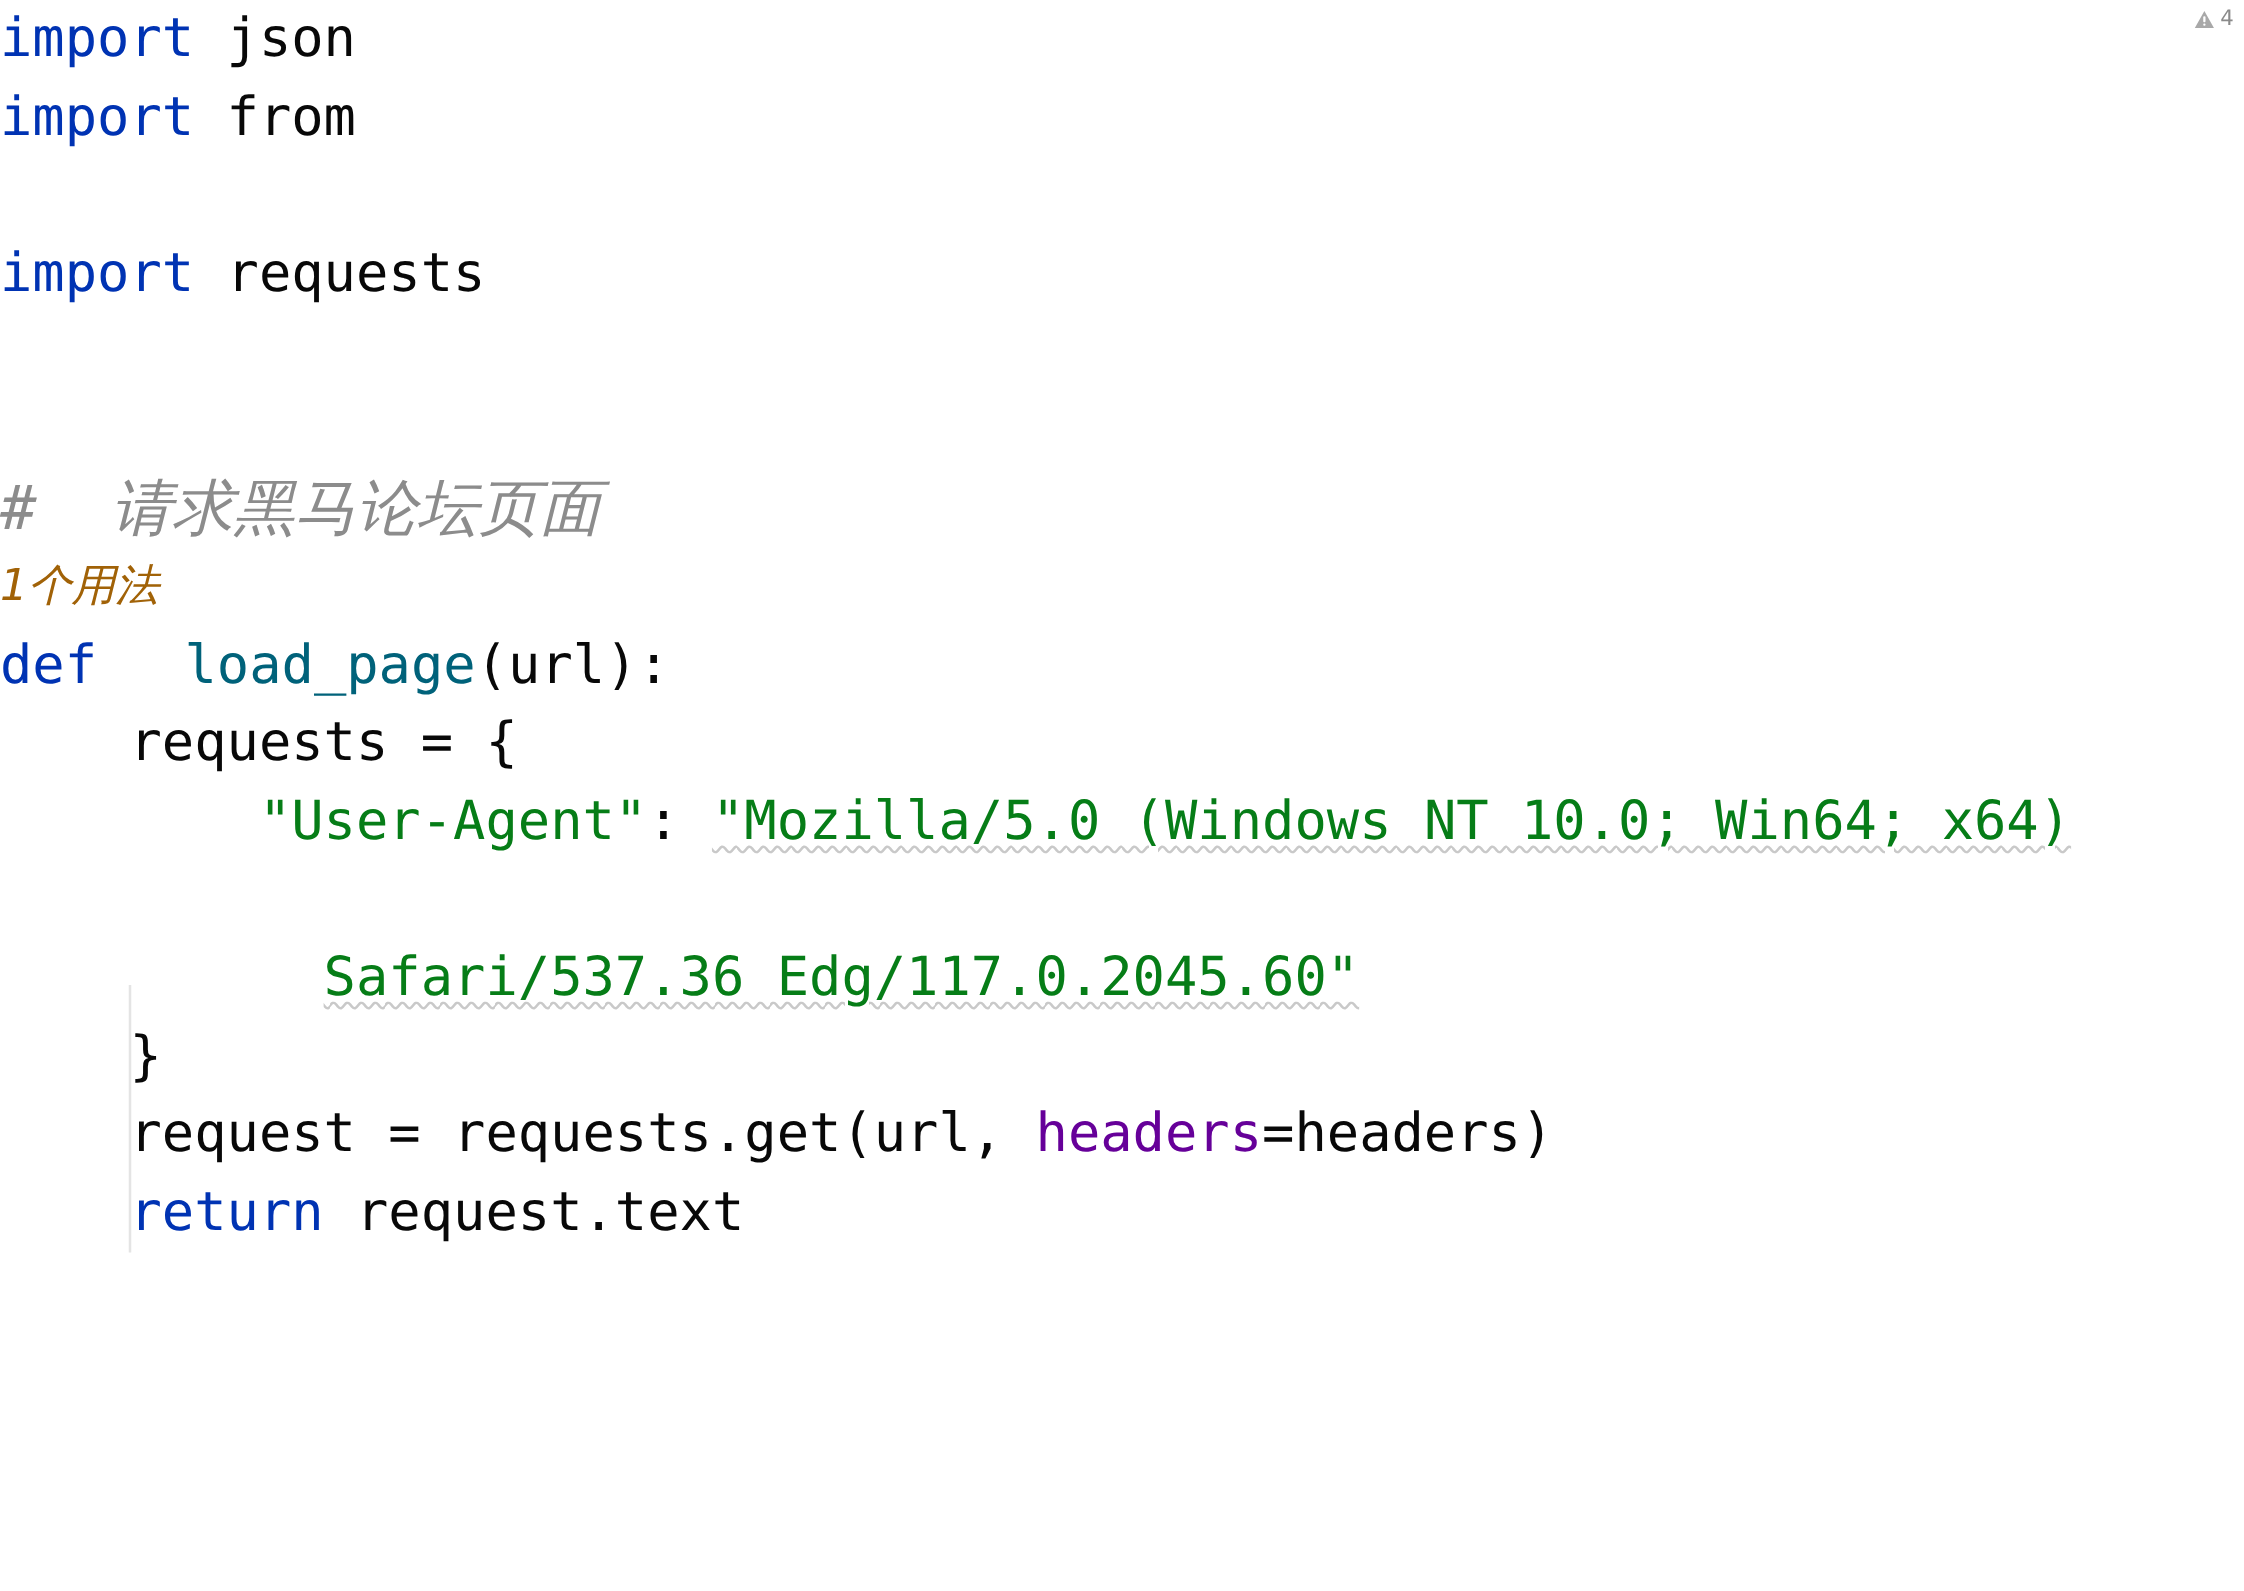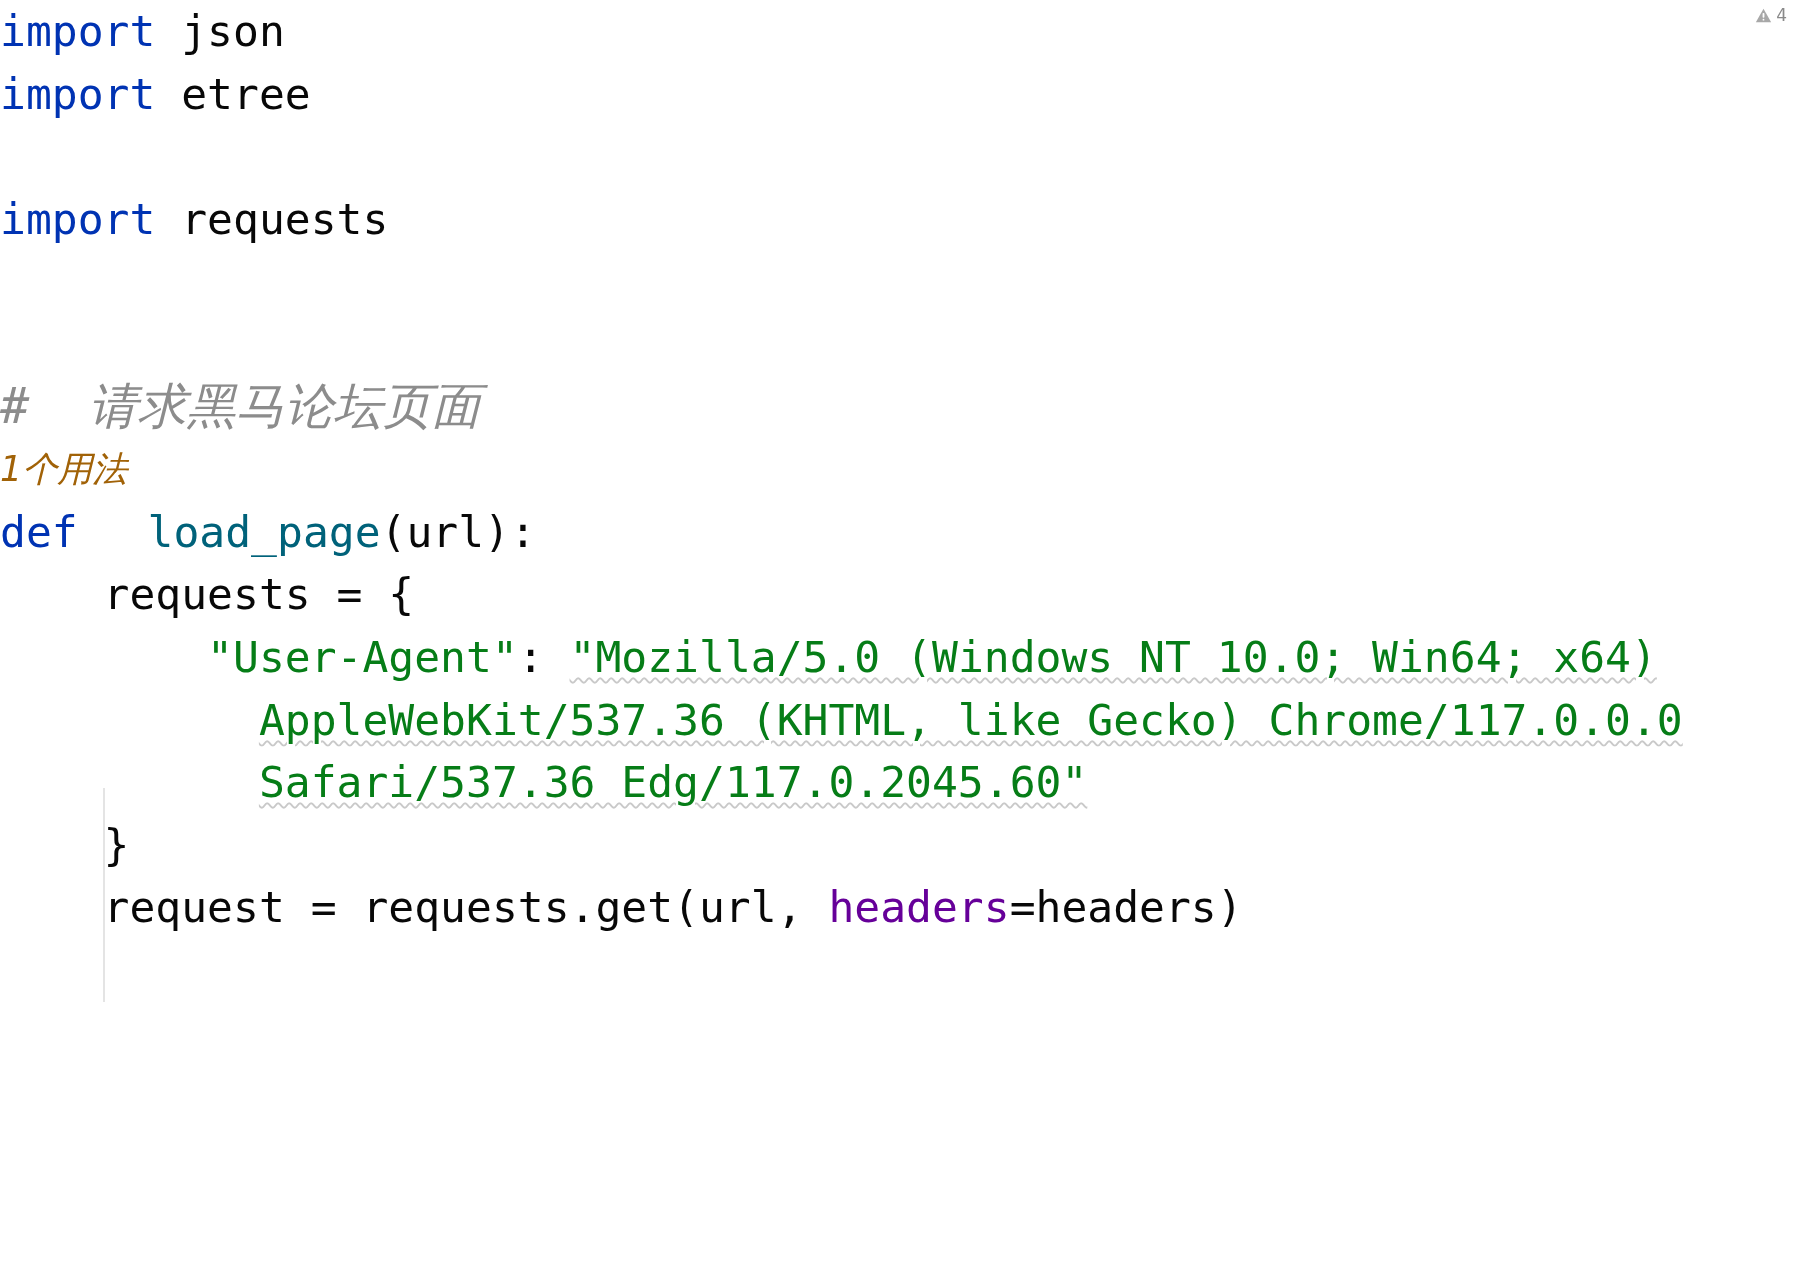--- a/index.html
+++ b/index.html
@@ -120,43 +120,44 @@
     </svg>
     <span class="inspect-count">4</span>
   </div>
 
   <div class="indent-guide"></div>
 
   <div class="code">
 
     <div class="line"><span class="kw">import</span><span class="plain"> json</span></div>
 
-    <div class="line"><span class="kw">import</span><span class="plain"> etree</span></div>
+    <div class="line"><span class="kw">import</span><span class="plain"> from</span></div>
 
     <div class="line blank">&nbsp;</div>
 
     <div class="line"><span class="kw">import</span><span class="plain"> requests</span></div>
 
 
     <div class="line blank">&nbsp;</div>
     <div class="line blank">&nbsp;</div>
 
     <div class="comment-line">#  请求黑马论坛页面</div>
 
     <div class="codelens">1个用法</div>
 
     <div class="line"><span class="kw">def</span><span class="plain"> </span><span class="fnname">load_page</span><span class="plain">(url):</span></div>
 
     <div class="line"><span class="plain">    requests = {</span></div>
 
     <div class="line"><span class="plain">        </span><span class="str">"User-Agent"</span><span class="plain">: </span><span class="str squig">"Mozilla/5.0 (Windows NT 10.0; Win64; x64)</span></div>
 
-    <div class="line"><span class="plain">          </span><span class="str squig">AppleWebKit/537.36 (KHTML, like Gecko) Chrome/117.0.0.0</span></div>
+    <div class="line"><span class="plain">          </span></div>
 
     <div class="line"><span class="plain">          </span><span class="str squig">Safari/537.36 Edg/117.0.2045.60"</span></div>
 
     <div class="line"><span class="plain">    }</span></div>
 
     <div class="line"><span class="plain">    request = requests.get(url, </span><span class="kwarg">headers</span><span class="plain">=headers)</span></div>
 
+    <div class="line"><span class="plain">    </span><span class="kw">return</span><span class="plain"> request.text</span></div>
 
   </div>
 </div>
 
 </body></html>

